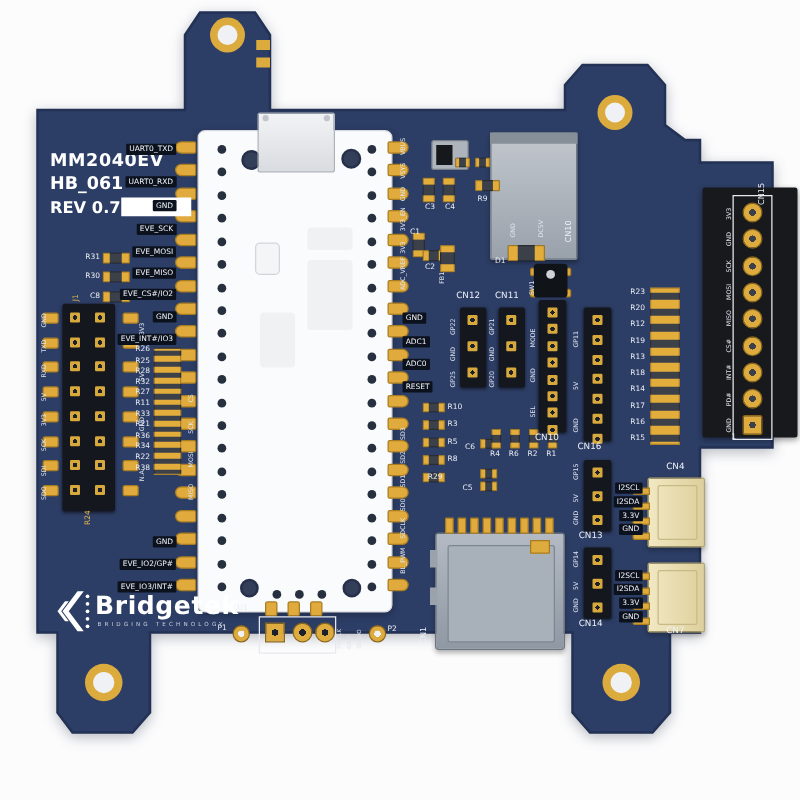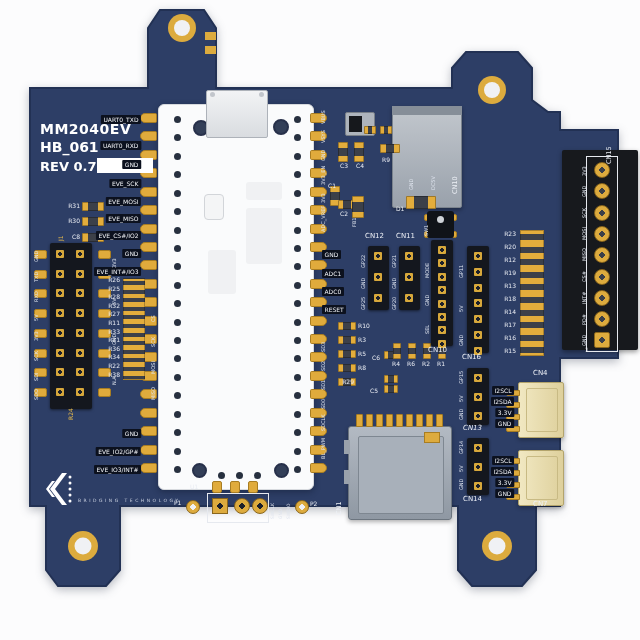--- a/index.html
+++ b/index.html
@@ -159,20 +159,21 @@
 
   <svg class="abs" width="30" height="38" style="left:44px;top:470px;z-index:35;">
     <polygon points="18,3 6,19 18,35 23,35 11,19 23,3" fill="#ffffff"></polygon>
     <polygon points="8,11 2,19 8,27 11,27 5,19 11,11" fill="#ffffff"></polygon>
     <circle cx="26" cy="7" r="1.5" fill="#ffffff"></circle>
       <circle cx="26" cy="13" r="1.5" fill="#ffffff"></circle>
     <circle cx="26" cy="19" r="1.5" fill="#ffffff"></circle>
       <circle cx="26" cy="25" r="1.5" fill="#ffffff"></circle>
     <circle cx="26" cy="31" r="1.5" fill="#ffffff"></circle>
   </svg>
+  <div class="L" style="left:76px;top:474px;color:#fff;font-size:20px;font-weight:bold;letter-spacing:.5px;">Bridgetek</div>
   <div class="L" style="left:78px;top:499px;color:#c7cede;font-size:4.5px;letter-spacing:2.5px;">BRIDGING   TECHNOLOGY</div>
 
 
   <div class="abs" style="left:0;top:0;width:640px;height:640px;z-index:40;pointer-events:none;">
       <span class="L boxr" style="left: 141px; top: 115px;">UART0_TXD</span>
       <span class="L boxr" style="left: 141px; top: 141px;">UART0_RXD</span>
       <span class="L boxr" style="left: 141px; top: 160px;">GND</span>
       <span class="L boxr" style="left: 141px; top: 179px;">EVE_SCK</span>
       <span class="L boxr" style="left: 141px; top: 197px;">EVE_MOSI</span>
       <span class="L boxr" style="left: 141px; top: 214px;">EVE_MISO</span>
@@ -191,21 +192,21 @@
       <span class="L boxr" style="left: 514px; top: 408px;">3.3V</span>
       <span class="L boxr" style="left: 514px; top: 419px;">GND</span>
       <span class="L boxr" style="left: 514px; top: 456px;">I2SCL</span>
       <span class="L boxr" style="left: 514px; top: 467px;">I2SDA</span>
       <span class="L boxr" style="left: 514px; top: 478px;">3.3V</span>
       <span class="L boxr" style="left: 514px; top: 489px;">GND</span>
       <span class="L cn" style="left: 365px; top: 233px;">CN12</span>
       <span class="L cn" style="left: 396px; top: 233px;">CN11</span>
       <span class="L cn" style="left: 428px; top: 347px;">CN10</span>
       <span class="L cn" style="left: 462px; top: 354px;">CN16</span>
-      <span class="L cn" style="left: 463px; top: 425px; font-style: italic;">CN13</span>
+      <span class="L cn" style="left: 463px; top: 425px;">CN13</span>
       <span class="L cn" style="left: 463px; top: 496px;">CN14</span>
       <span class="L cn" style="left: 533px; top: 370px;">CN4</span>
       <span class="L cn" style="left: 533px; top: 501px;">CN7</span>
       <span class="L desr" style="left: 80px; top: 203px;">R31</span>
       <span class="L desr" style="left: 80px; top: 218px;">R30</span>
       <span class="L desr" style="left: 80px; top: 234px;">C8</span>
       <span class="L desr" style="left: 120px; top: 277px;">R26</span>
       <span class="L desr" style="left: 120px; top: 286px;">R25</span>
       <span class="L desr" style="left: 120px; top: 294px;">R28</span>
       <span class="L desr" style="left: 120px; top: 303px;">R32</span>

